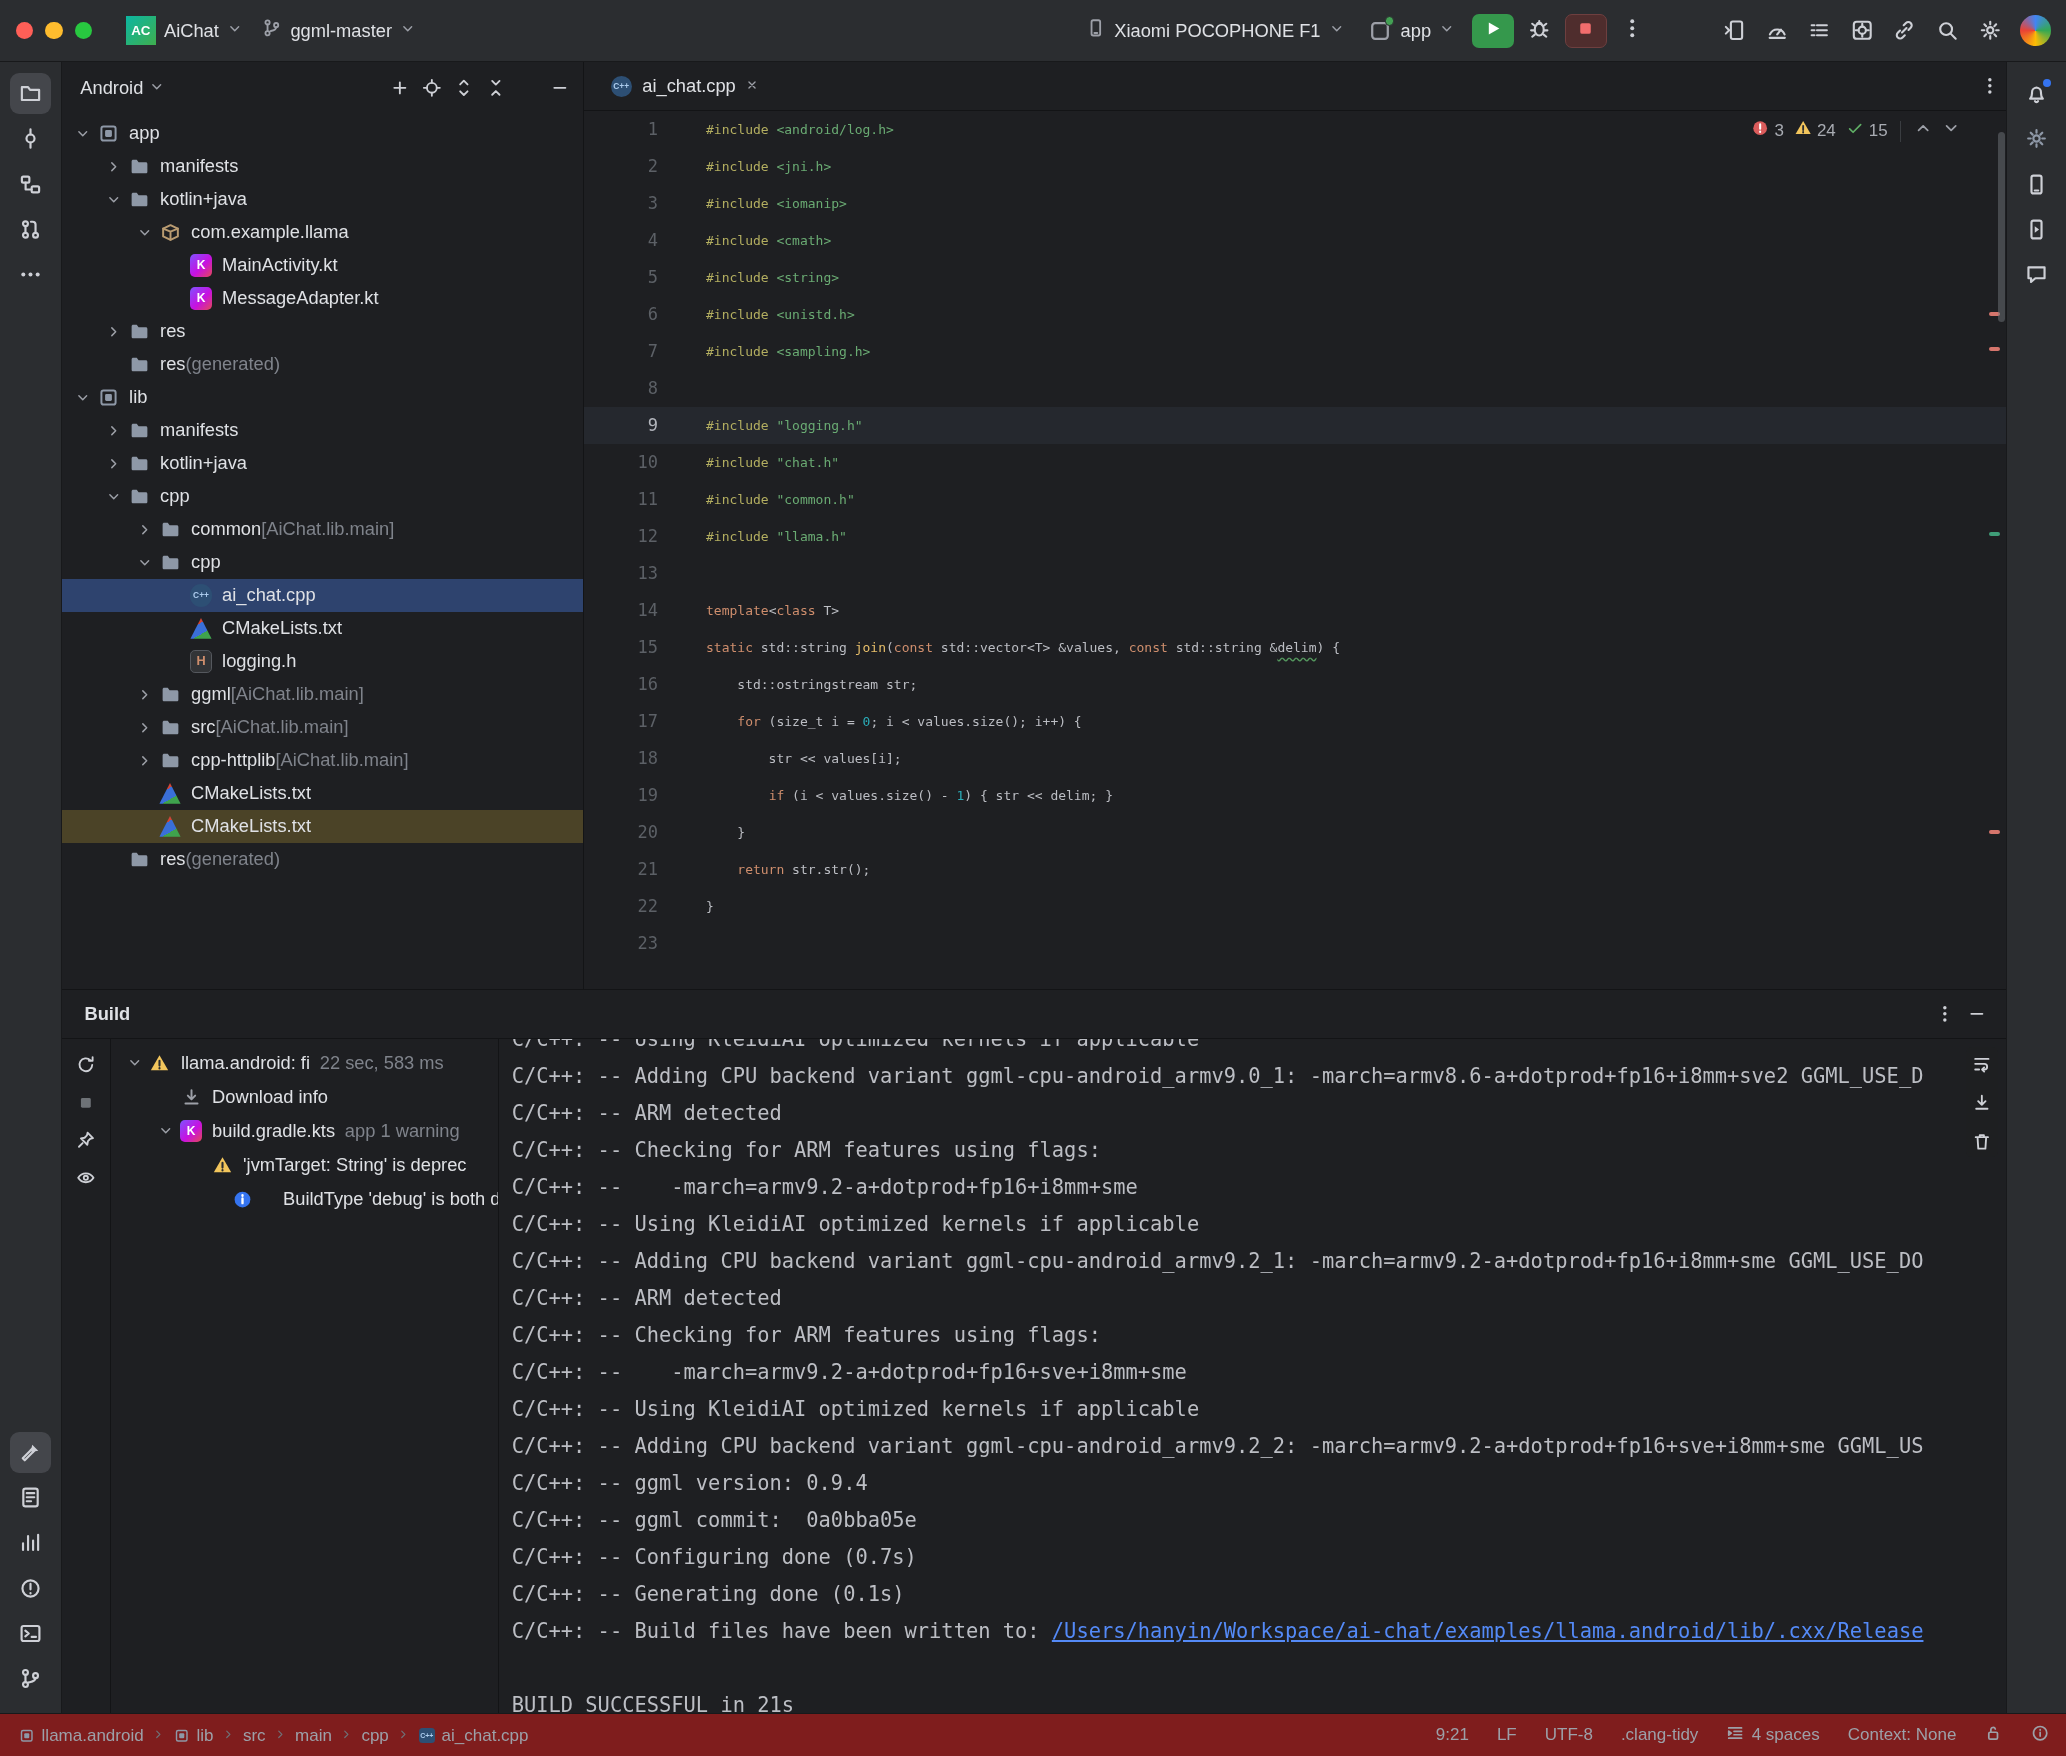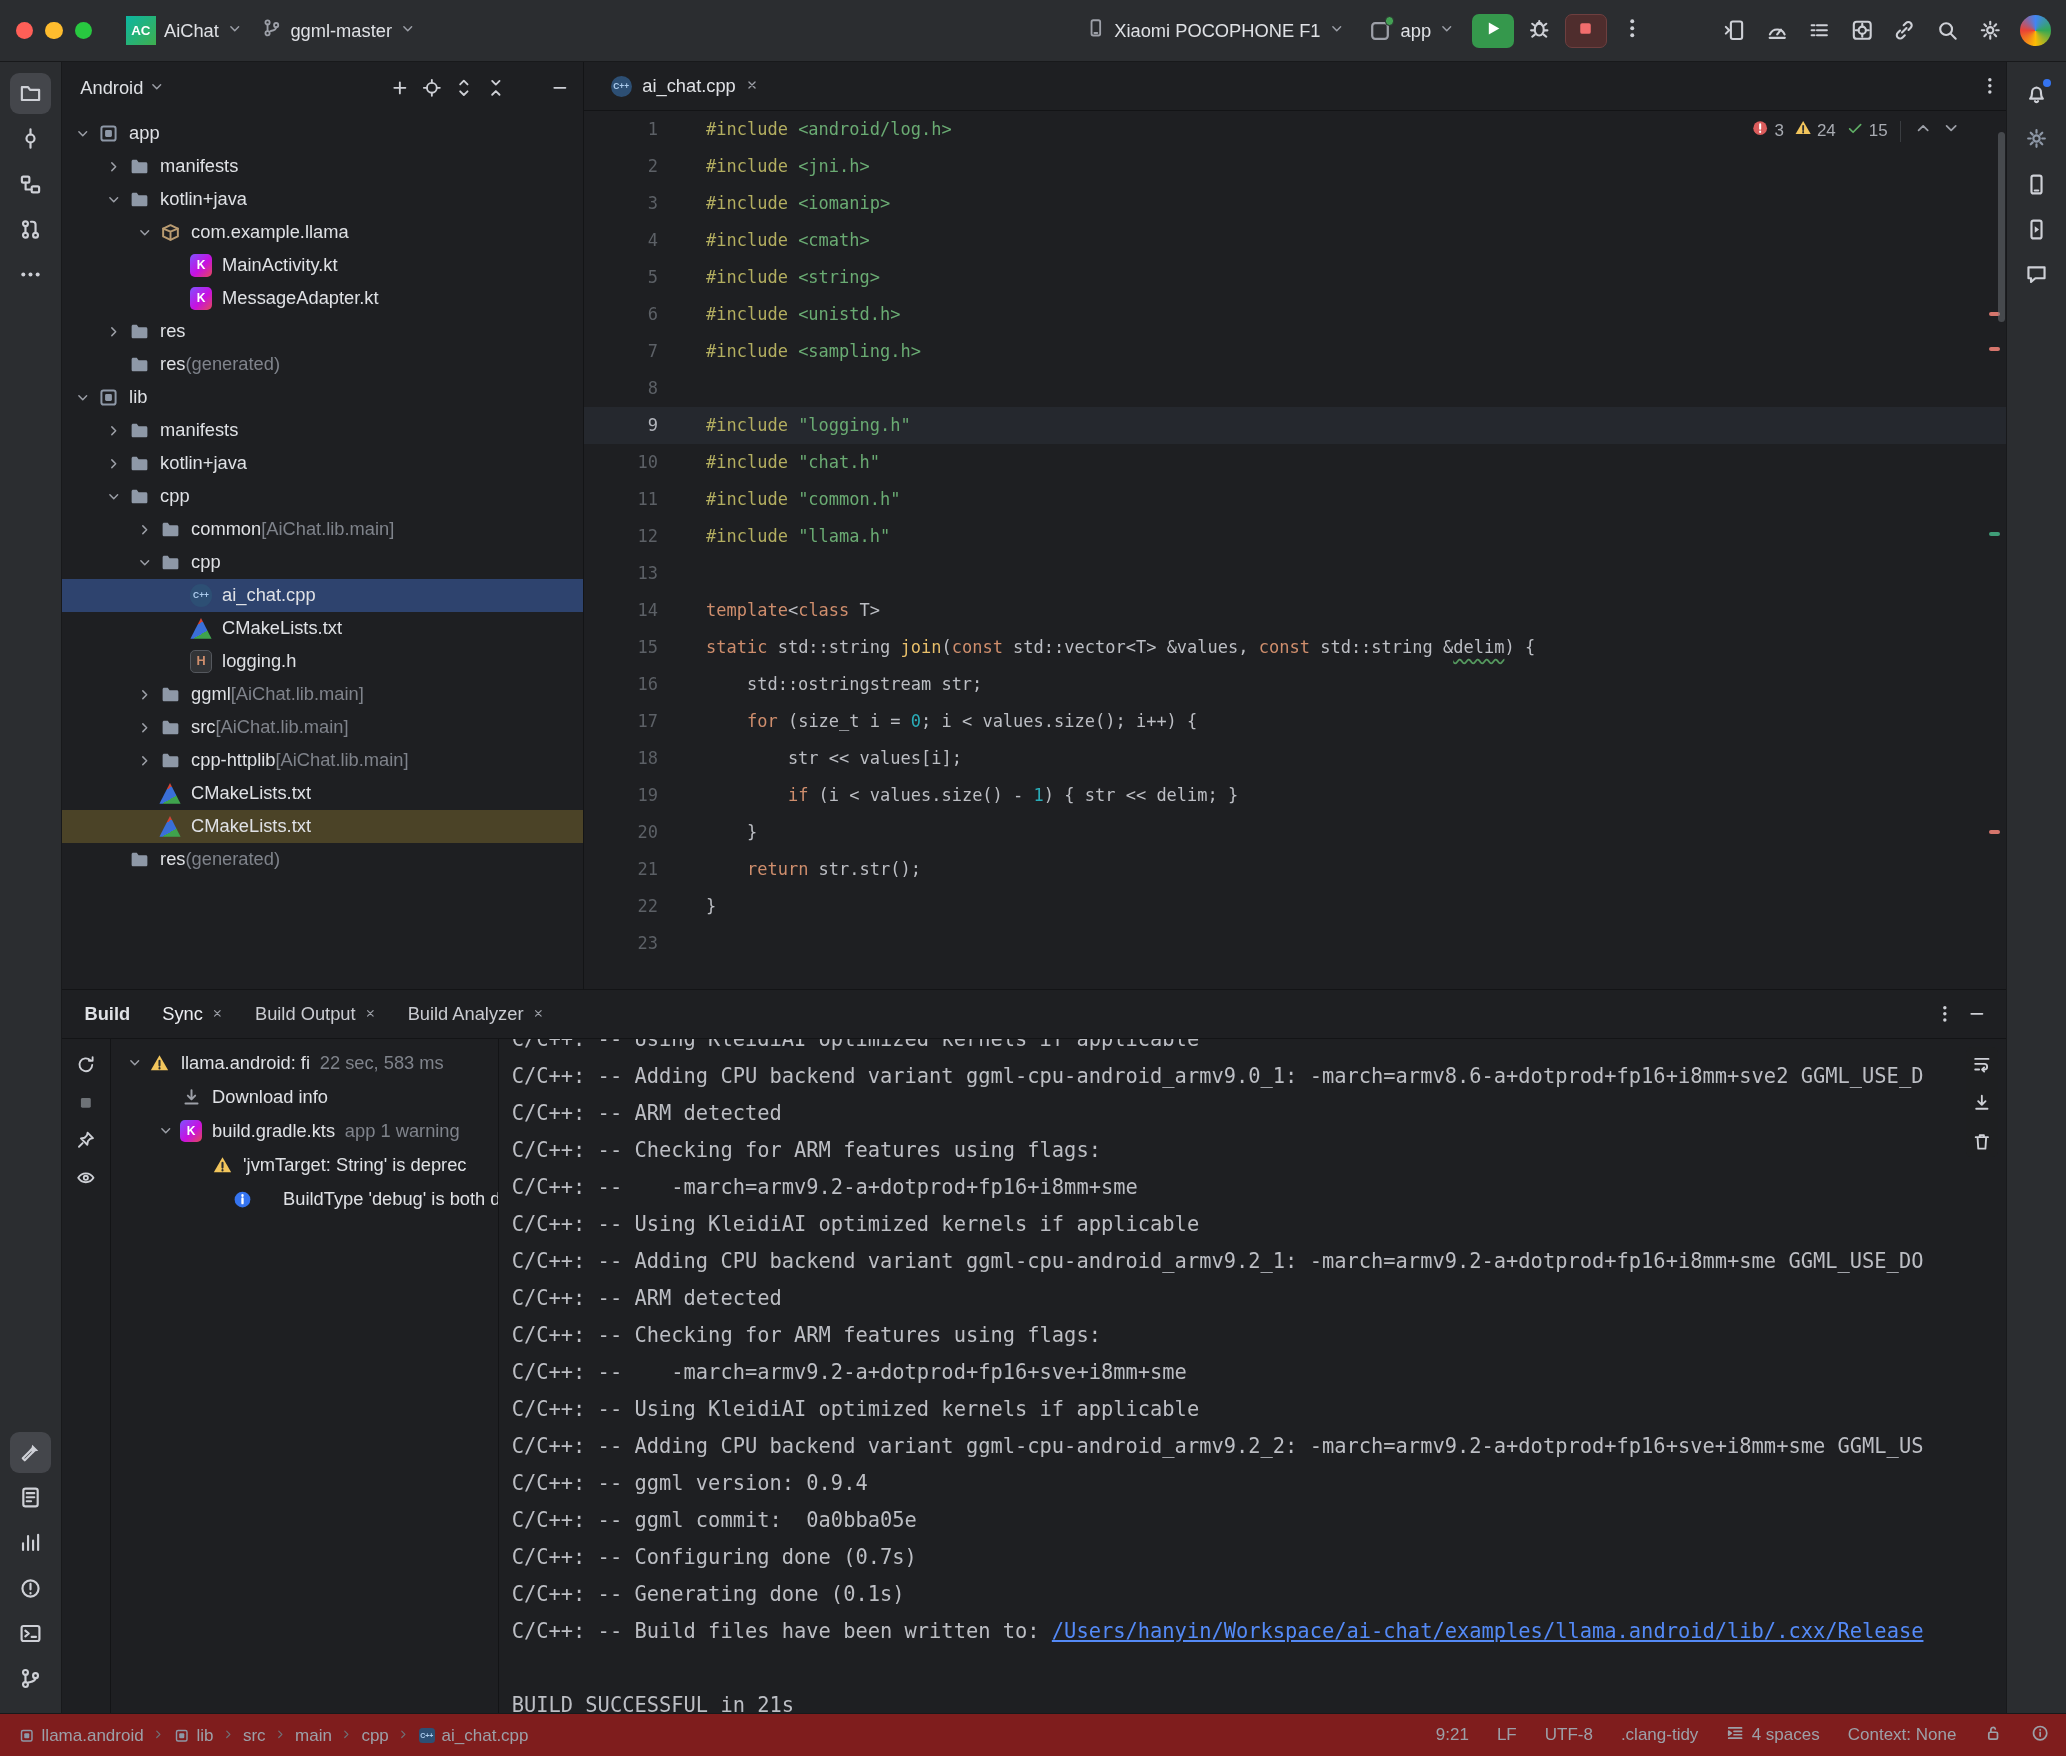--- a/index.html
+++ b/index.html
@@ -76,21 +76,21 @@
   #editor{flex:1;display:flex;flex-direction:column;min-width:0;position:relative}
   #tabbar{height:49px;flex:none;display:flex;align-items:center;border-bottom:0.7px solid #131416;padding-left:11.2px;font-size:18.3px}
   .etab{display:flex;align-items:center;gap:9.1px;height:100%;padding:0 14px}
   .etab .ti{margin-right:0}
   .etab .lic{width:21px;height:21px}
   .etab .x svg{width:14px;height:14px}
   #tabbar .sp{flex:1}
   #code{flex:1;position:relative;overflow:hidden;font-family:"DejaVu Sans Mono",monospace}
   .cl{display:flex;height:37px;line-height:37px;white-space:pre}
   .cl .gut{width:105px;flex:none;text-align:right;padding-right:31px;color:#5c6066;font-size:17px}
-  .cl .ct{font-size:17px;color:#bcbec4;padding-left:17px}
+  .cl .ct{font-size:13px;color:#bcbec4;padding-left:17px}
   .cl.cur{background:#25282e}
   .cl.cur .gut{color:#b2b5bc}
   .tk-d{color:#b3ae60}.tk-s{color:#6aab73}.tk-k{color:#cf8e6d}.tk-f{color:#e8bf6a}
   .tk-num{color:#2aacb8}.tk-t{color:#bcbec4}
   .tk-w{text-decoration-line:underline;text-decoration-style:wavy;text-decoration-color:#559a5f;text-underline-offset:4.9px}
   #inspections{position:absolute;top:8.4px;right:46px;display:flex;align-items:center;gap:9.8px;
     font-family:"Liberation Sans",sans-serif;font-size:17px;color:#a8abb2}
   #inspections .insp{display:flex;align-items:center;gap:4.9px}
   #inspections svg{width:18.3px;height:18.3px}
   #inspections .divv{width:0.7px;height:21px;background:#3a3d41;margin:0 2.8px}
@@ -720,40 +720,20 @@
             <div class="stripe-mark" style="top:421px;background:#3f9d78"></div>
             <div class="stripe-mark" style="top:719px;background:#d5756c"></div>
             <div id="ed-scroll"></div>
           </div>
         </div>
       </div>
 
       <div id="build">
         <div id="build-tabs">
           <span class="title">Build</span>
-          <span id="build-tab-list">
-              <span class="btab active">
-                <span>Sync</span>
-                <span class="x"><svg viewBox="0 0 16 16" fill="none" stroke="#9da0a8" stroke-width="1.5" stroke-linecap="round" stroke-linejoin="round">
-                    <path d="M4.5 4.5l7 7M11.5 4.5l-7 7"></path>
-                  </svg></span>
-              </span>
-              <span class="btab">
-                <span>Build Output</span>
-                <span class="x"><svg viewBox="0 0 16 16" fill="none" stroke="#9da0a8" stroke-width="1.5" stroke-linecap="round" stroke-linejoin="round">
-                    <path d="M4.5 4.5l7 7M11.5 4.5l-7 7"></path>
-                  </svg></span>
-              </span>
-              <span class="btab">
-                <span>Build Analyzer</span>
-                <span class="x"><svg viewBox="0 0 16 16" fill="none" stroke="#9da0a8" stroke-width="1.5" stroke-linecap="round" stroke-linejoin="round">
-                    <path d="M4.5 4.5l7 7M11.5 4.5l-7 7"></path>
-                  </svg></span>
-              </span>
-            </span>
           <span class="sp"></span>
           <span class="tbtn">
               <svg viewBox="0 0 16 16">
                 <circle cx="8" cy="3" r="1.4" fill="#ced0d6"></circle>
                 <circle cx="8" cy="8" r="1.4" fill="#ced0d6"></circle>
                 <circle cx="8" cy="13" r="1.4" fill="#ced0d6"></circle>
               </svg>
             </span>
           <span class="tbtn">
               <svg viewBox="0 0 16 16" fill="none" stroke="#ced0d6" stroke-width="1.5" stroke-linecap="round" stroke-linejoin="round">

